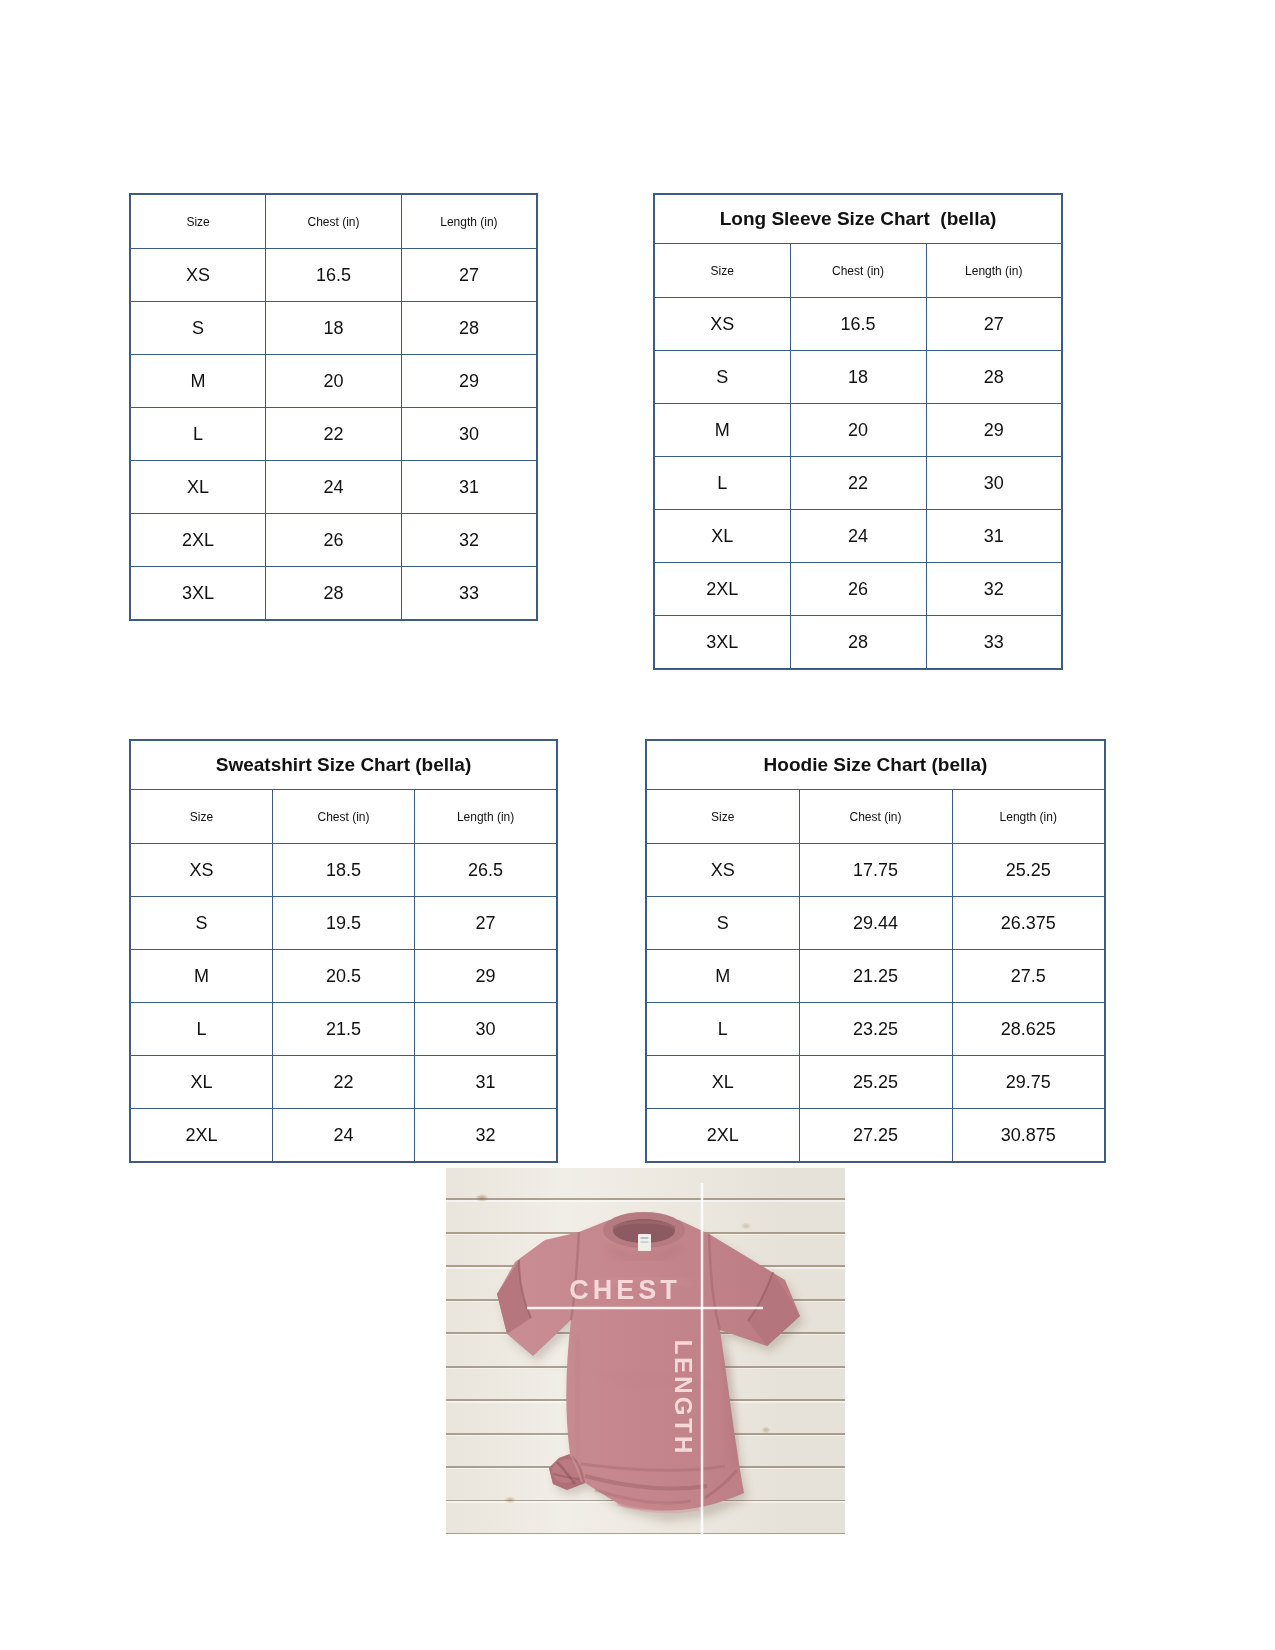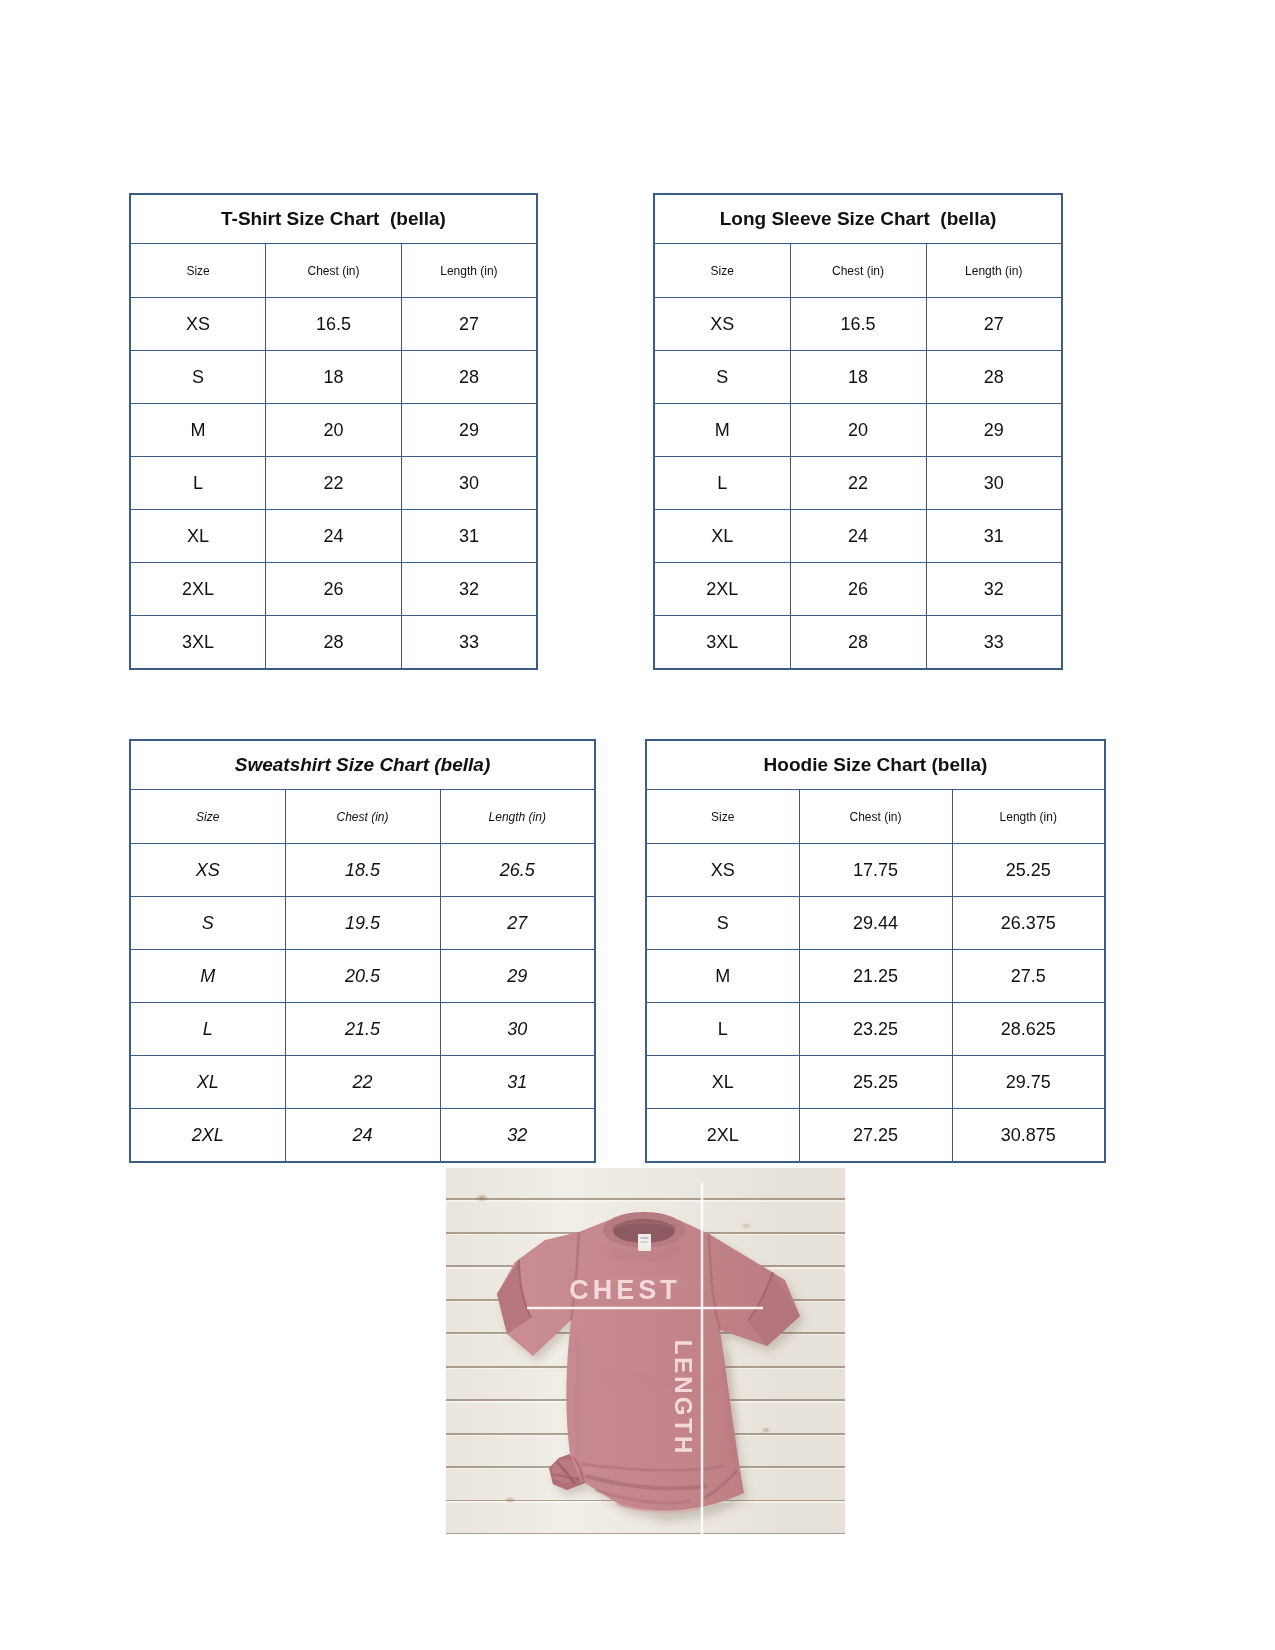--- a/index.html
+++ b/index.html
@@ -37,21 +37,21 @@
     height:51px;
     font-size:12px;
     font-weight:400;
   }
   .chart-table td{
     height:50px;
     font-size:18px;
   }
   #table-tshirt    {left:129px; top:193px; width:409px;}
   #table-longsleeve{left:645px; top:193px; width:410px;padding-left:8px;}
-  #table-sweatshirt{left:129px; top:739px; width:467px;font-style:italic;}
+  #table-sweatshirt{left:129px; top:739px; width:429px;}
   #table-hoodie    {left:645px; top:739px; width:461px;}
 
   
   .photo{
     position:absolute;
     left:433px; top:1155px;
     width:399px; height:366px;
     margin:13px;
     overflow:hidden;
     
@@ -79,23 +79,20 @@
 </style>
 </head>
 <body>
 
 <div class="page">
 
   <section class="chart-table" id="table-tshirt">
       <table>
         <tbody>
           <tr>
-            <th colspan="3" class="title">T-Shirt Size Chart  (bella)</th>
-          </tr>
-          <tr>
             <th class="colhead">Size</th>
             <th class="colhead">Chest (in)</th>
             <th class="colhead">Length (in)</th>
           </tr>
           <tr>
             <td>XS</td>
             <td>16.5</td>
             <td>27</td>
           </tr>
           <tr>

